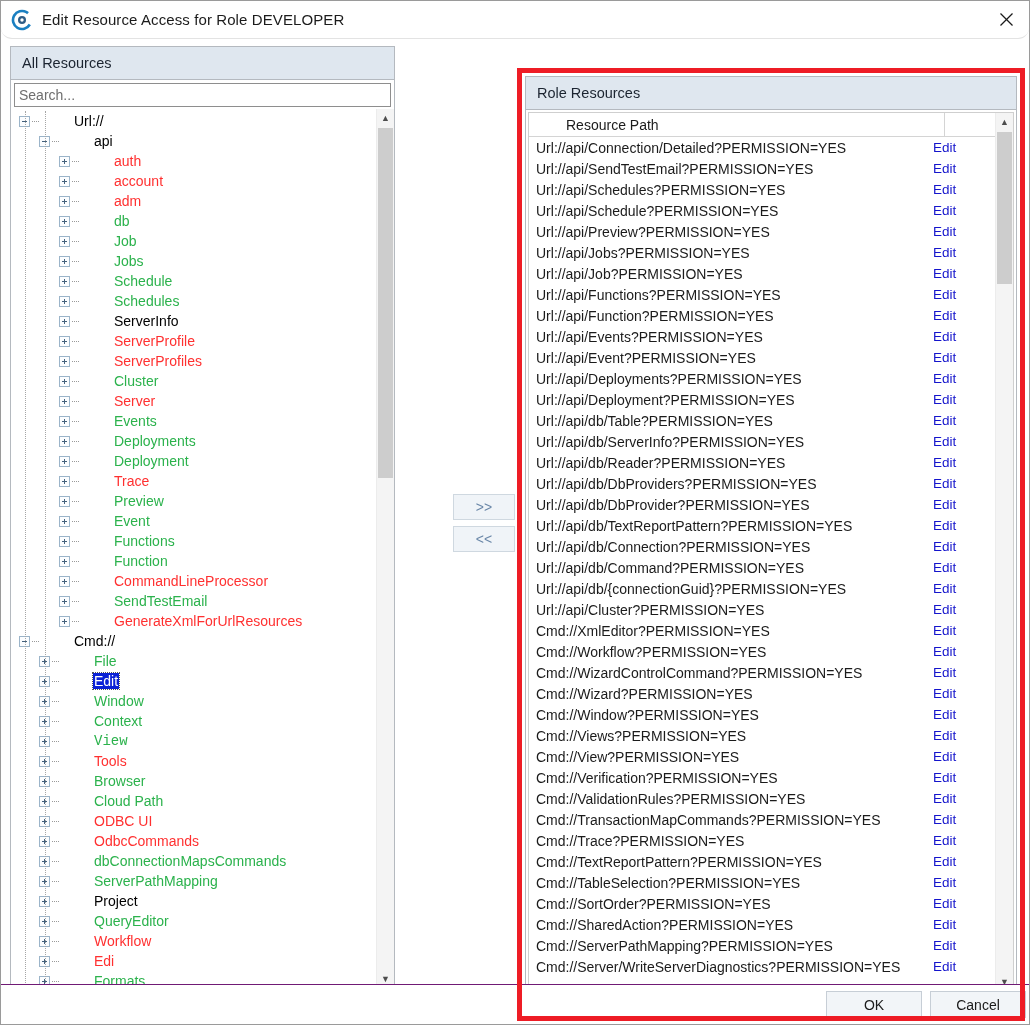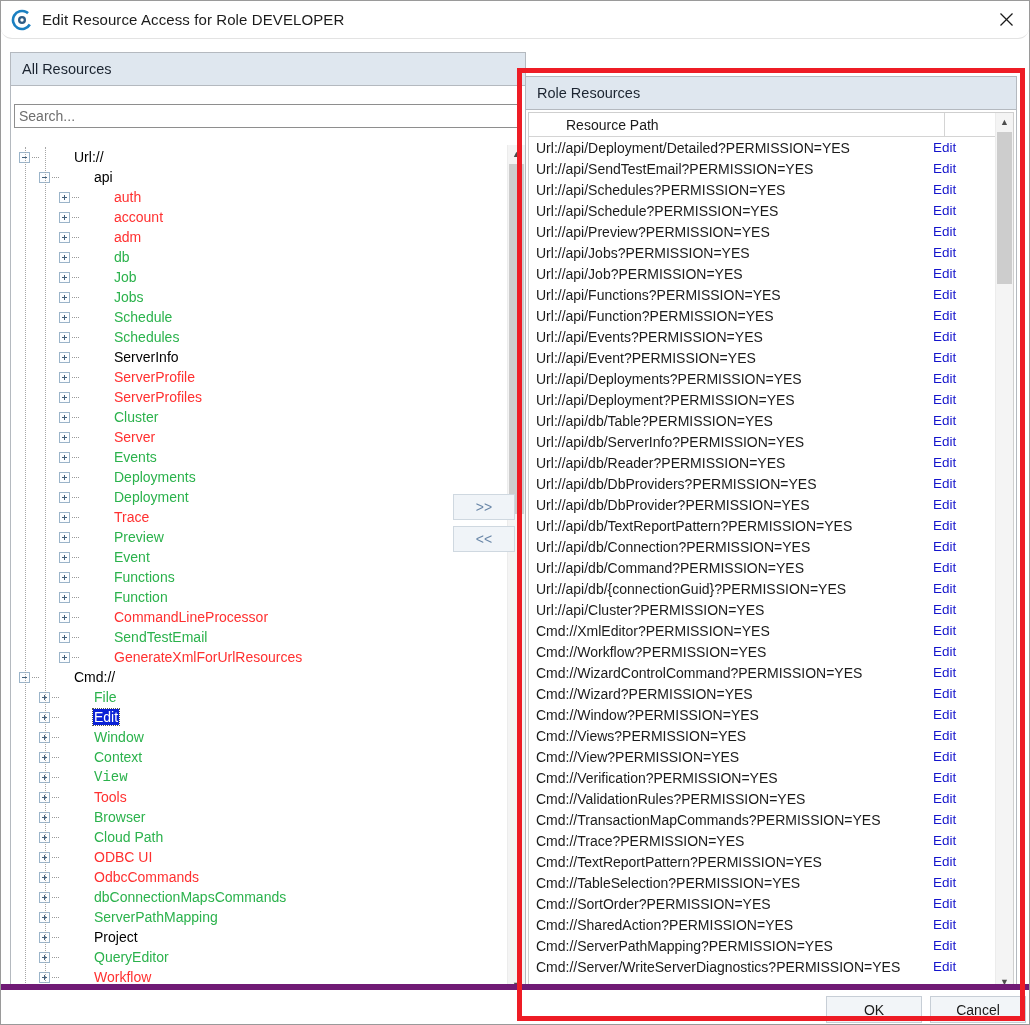--- a/index.html
+++ b/index.html
@@ -55,27 +55,26 @@
   
   .body {
     position: relative;
     flex: 1 1 auto;
     background: #ffffff;
   }
 
   
   .left-panel {
     position: absolute;
-    left: 9px; top: 13px;
-    width: 516px; height: 943px;
+    left: 9px; top: 7px;
+    width: 385px; height: 943px;
     background: #ffffff;
     border: 1px solid #b4b9bf;
     display: flex;
     flex-direction: column;
-    gap: 15px;
   }
   .panel-header {
     flex: 0 0 33px;
     background: #dfe7ef;
     border-bottom: 1px solid #b4b9bf;
     display: flex; align-items: center;
     padding-left: 11px;
     font-size: 14.5px;
     color: #1b2430;
   }
@@ -306,21 +305,21 @@
     right: 0; bottom: 0;
     width: 18px; height: 18px;
     background: #f4f4f4;
   }
 
   
   .footer {
     flex: 0 0 40px;
     position: relative;
     background: #ffffff;
-    border-top: 6px solid #701a75;
+    border-top: 1px solid #701a75;
   }
   .fbtn {
     position: absolute;
     top: 6px;
     height: 27px;
     width: 96px;
     background: #f2f5f8;
     border: 1px solid #c7ced6;
     font-size: 14px;
     color: #1b1b1b;
@@ -601,21 +600,21 @@
     <div class="right-panel">
       <div class="panel-header">Role Resources</div>
       <div class="grid-wrap">
         <div class="grid-head">
           <div class="col-path">Resource Path</div>
           <div class="divider"></div>
           <div class="col-action"></div>
         </div>
         <div class="grid-rows" id="grid-rows">
             <div class="grow">
-              <div class="path">Url://api/Deployment/Detailed?PERMISSION=YES</div>
+              <div class="path">Url://api/Connection/Detailed?PERMISSION=YES</div>
               <div class="edit">Edit</div>
             </div>
             <div class="grow">
               <div class="path">Url://api/SendTestEmail?PERMISSION=YES</div>
               <div class="edit">Edit</div>
             </div>
             <div class="grow">
               <div class="path">Url://api/Schedules?PERMISSION=YES</div>
               <div class="edit">Edit</div>
             </div>

